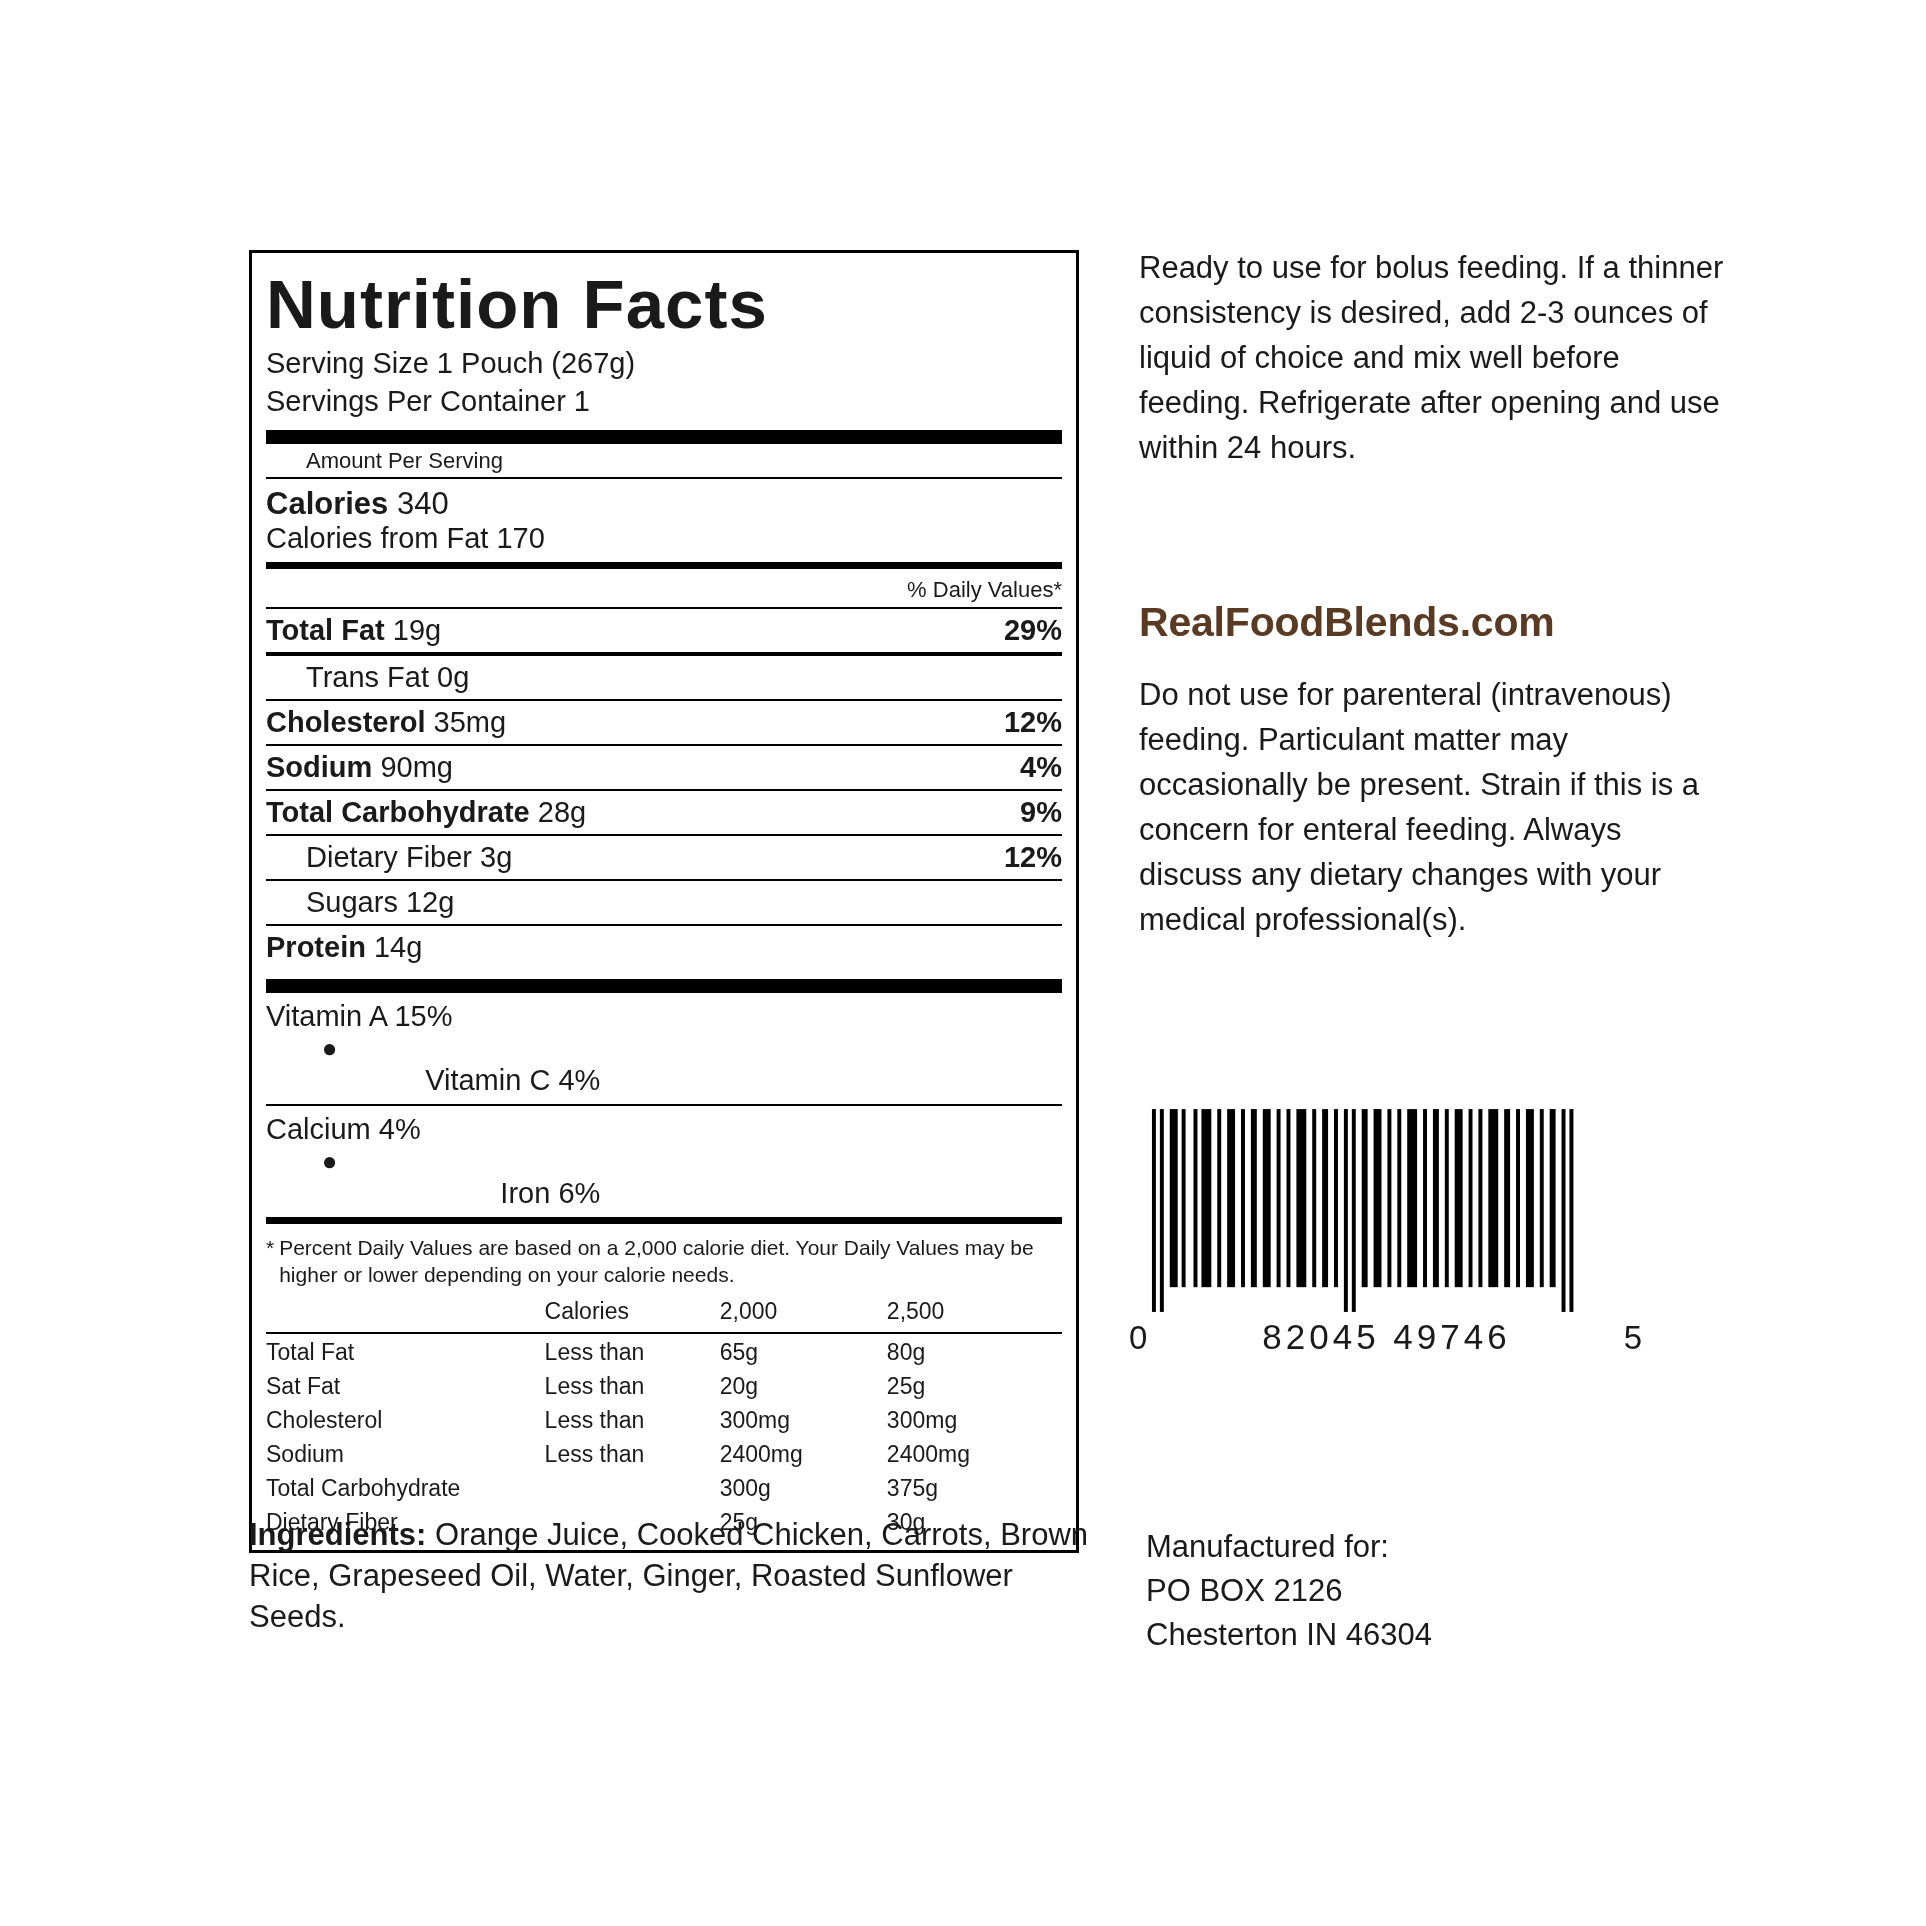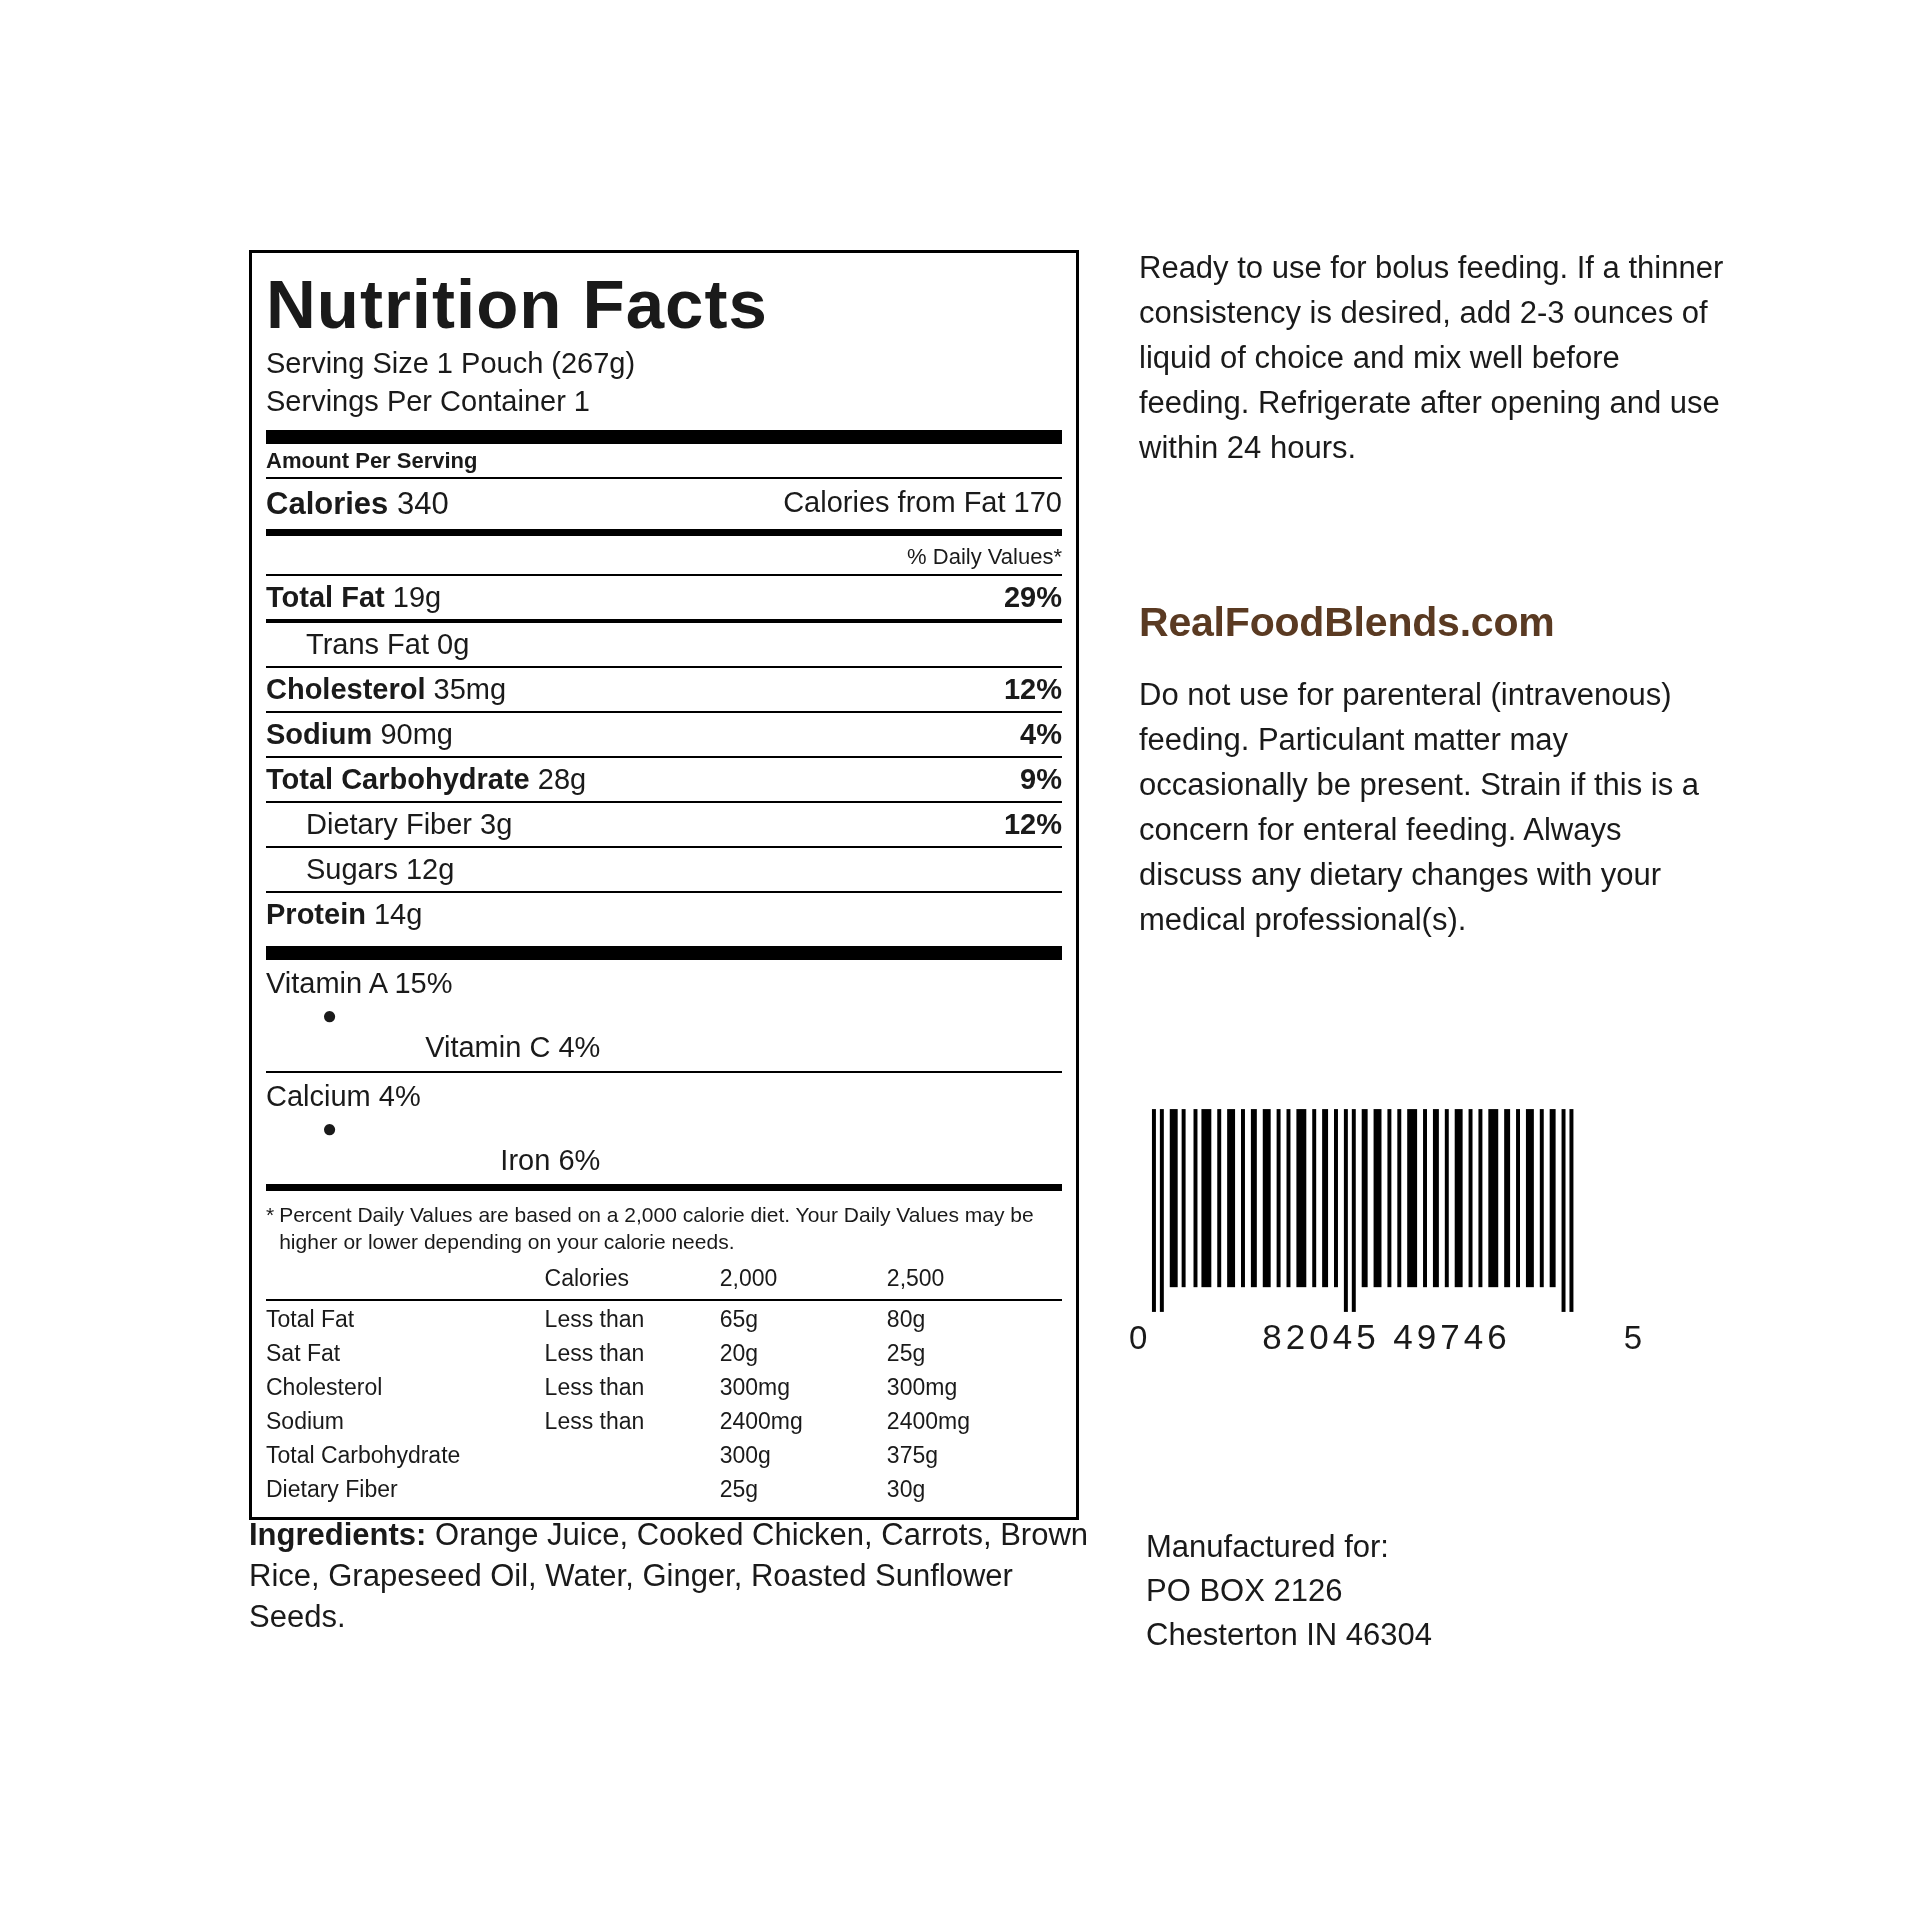--- a/index.html
+++ b/index.html
@@ -59,38 +59,40 @@
   }
   .row {
     display: flex;
     justify-content: space-between;
     align-items: baseline;
     font-size: 29px;
     padding: 5px 0 5px 0;
   }
   .row.small {
     font-size: 22px;
-    font-weight: bold;
+    font-weight: normal;
     padding: 4px 0 3px 0;
+    margin-left: 40px;
   }
   .row .left { text-align: left; }
   .row .right { text-align: right; font-weight: bold; }
   .b { font-weight: bold; }
   .indent { padding-left: 40px; }
   .dv-row {
     text-align: right;
     font-size: 22px;
     font-weight: normal;
     padding: 8px 0 4px 0;
   }
   .cal-row {
     display: flex;
     justify-content: space-between;
     font-size: 31px;
     padding: 7px 0 7px 0;
+    flex-direction: column;
   }
   .cal-row .cal-left { font-size: 31px; }
   .cal-row .cal-left b { font-weight: bold; }
   .cal-row .cal-right { font-size: 29px; }
 
   .vit-row {
     display: flex;
     align-items: baseline;
     font-size: 29px;
     padding: 7px 0 7px 0;

